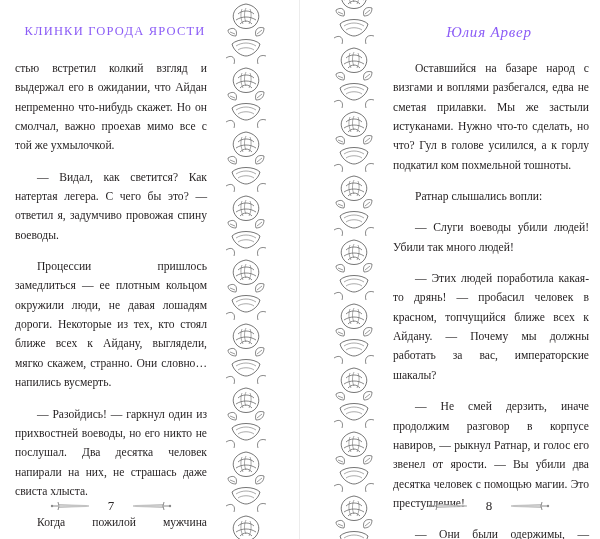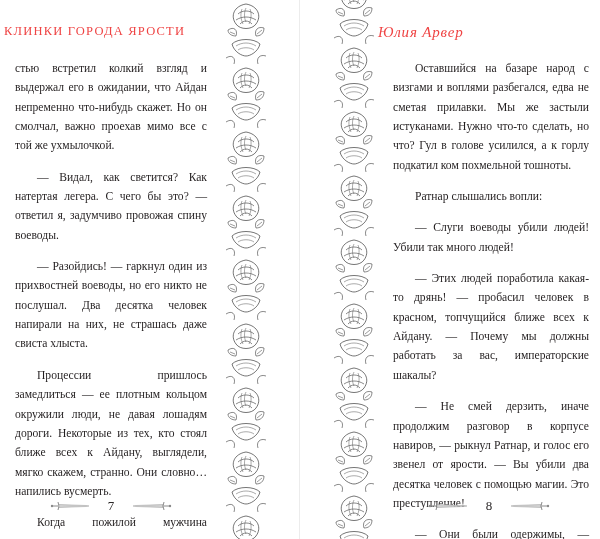--- a/index.html
+++ b/index.html
@@ -5,22 +5,22 @@
   html, body { margin: 0; padding: 0; }
   body {
     width: 600px; height: 539px; overflow: hidden; position: relative;
     background: #ffffff; color: #231f20;
     font-family: "Liberation Serif", "DejaVu Serif", serif;
   }
   .page { position: absolute; top: 0; height: 539px; }
   .page-left { left: 0; width: 222px; }
   .page-right { left: 378px; width: 222px; }
   .running-head {
-    position: absolute; top: 24px; left: 0; right: 0; 
-    font-size: 13px; letter-spacing: 0.6px; color: #ef4444;
+    position: absolute; top: 24px; left: 0; right: 0; text-align: center;
+    font-size: 13px; letter-spacing: 0.6px; color: #8b5cf6;
   }
   .page-left .running-head { left: 4px; right: -4px; font-variant: small-caps; text-transform: uppercase; font-size: 12.5px; letter-spacing: 1.2px;}
   .page-right .running-head { font-style: italic; font-size: 15px; letter-spacing: 0.8px; }
   .body-text {
     position: absolute; top: 47px; left: 3px; width: 216px;
     font-size: 11.6px; line-height: 19.35px; text-align: justify;
     hyphens: manual;
   }
   .page-right .body-text { left: 3px; width: 220px; top: 47px; }
   .body-text p { margin: 12px; text-indent: 22px; }
@@ -43,22 +43,22 @@
   }
 </style>
 </head>
 <body>
 
 <div class="page page-left">
   <div class="running-head">Клинки города ярости</div>
   <div class="body-text">
     <p class="cont">стью встретил колкий взгляд и выдержал его в ожи­дании, что Айдан непременно что-нибудь скажет. Но он смолчал, важно проехав мимо все с той же ухмы­лочкой.</p>
     <p>— Видал, как светится? Как натертая легера. С чего бы это? — ответил я, задумчиво провожая спину воеводы.</p>
+    <p>Процессии пришлось замедлиться — ее плотным кольцом окружили люди, не давая лошадям дороги. Некоторые из тех, кто стоял ближе всех к Айдану, вы­глядели, мягко скажем, странно. Они словно… напи­лись вусмерть.</p>
     <p>— Разойдись! — гаркнул один из прихвостней воеводы, но его никто не послушал. Два десятка чело­век напирали на них, не страшась даже свиста хлыста.</p>
-    <p>Процессии пришлось замедлиться — ее плотным кольцом окружили люди, не давая лошадям дороги. Некоторые из тех, кто стоял ближе всех к Айдану, вы­глядели, мягко скажем, странно. Они словно… напи­лись вусмерть.</p>
     <p>Когда пожилой мужчина повалился на землю от удара, а на его лице и груди расплылась дорожка крови, до меня долетел едва уловимый запах разло­жения… Люди одержимы низшими демонами! Где-то рядом кадары!</p>
 
   </div>
   <div class="folio">
     <svg class="sword" viewBox="0 0 40 10">
       <line x1="1" y1="5" x2="8" y2="5" stroke="#8a8a8a" stroke-width="1"></line>
       <circle cx="2" cy="5" r="1.2" fill="#8a8a8a"></circle>
       <path d="M8 1 Q10 5 8 9" stroke="#8a8a8a" fill="none" stroke-width="1"></path>
       <path d="M9 3.5 L36 4.5 L39 5 L36 5.5 L9 6.5 Z" fill="#d2d2d2" stroke="#9a9a9a" stroke-width="0.5"></path>
     </svg>

